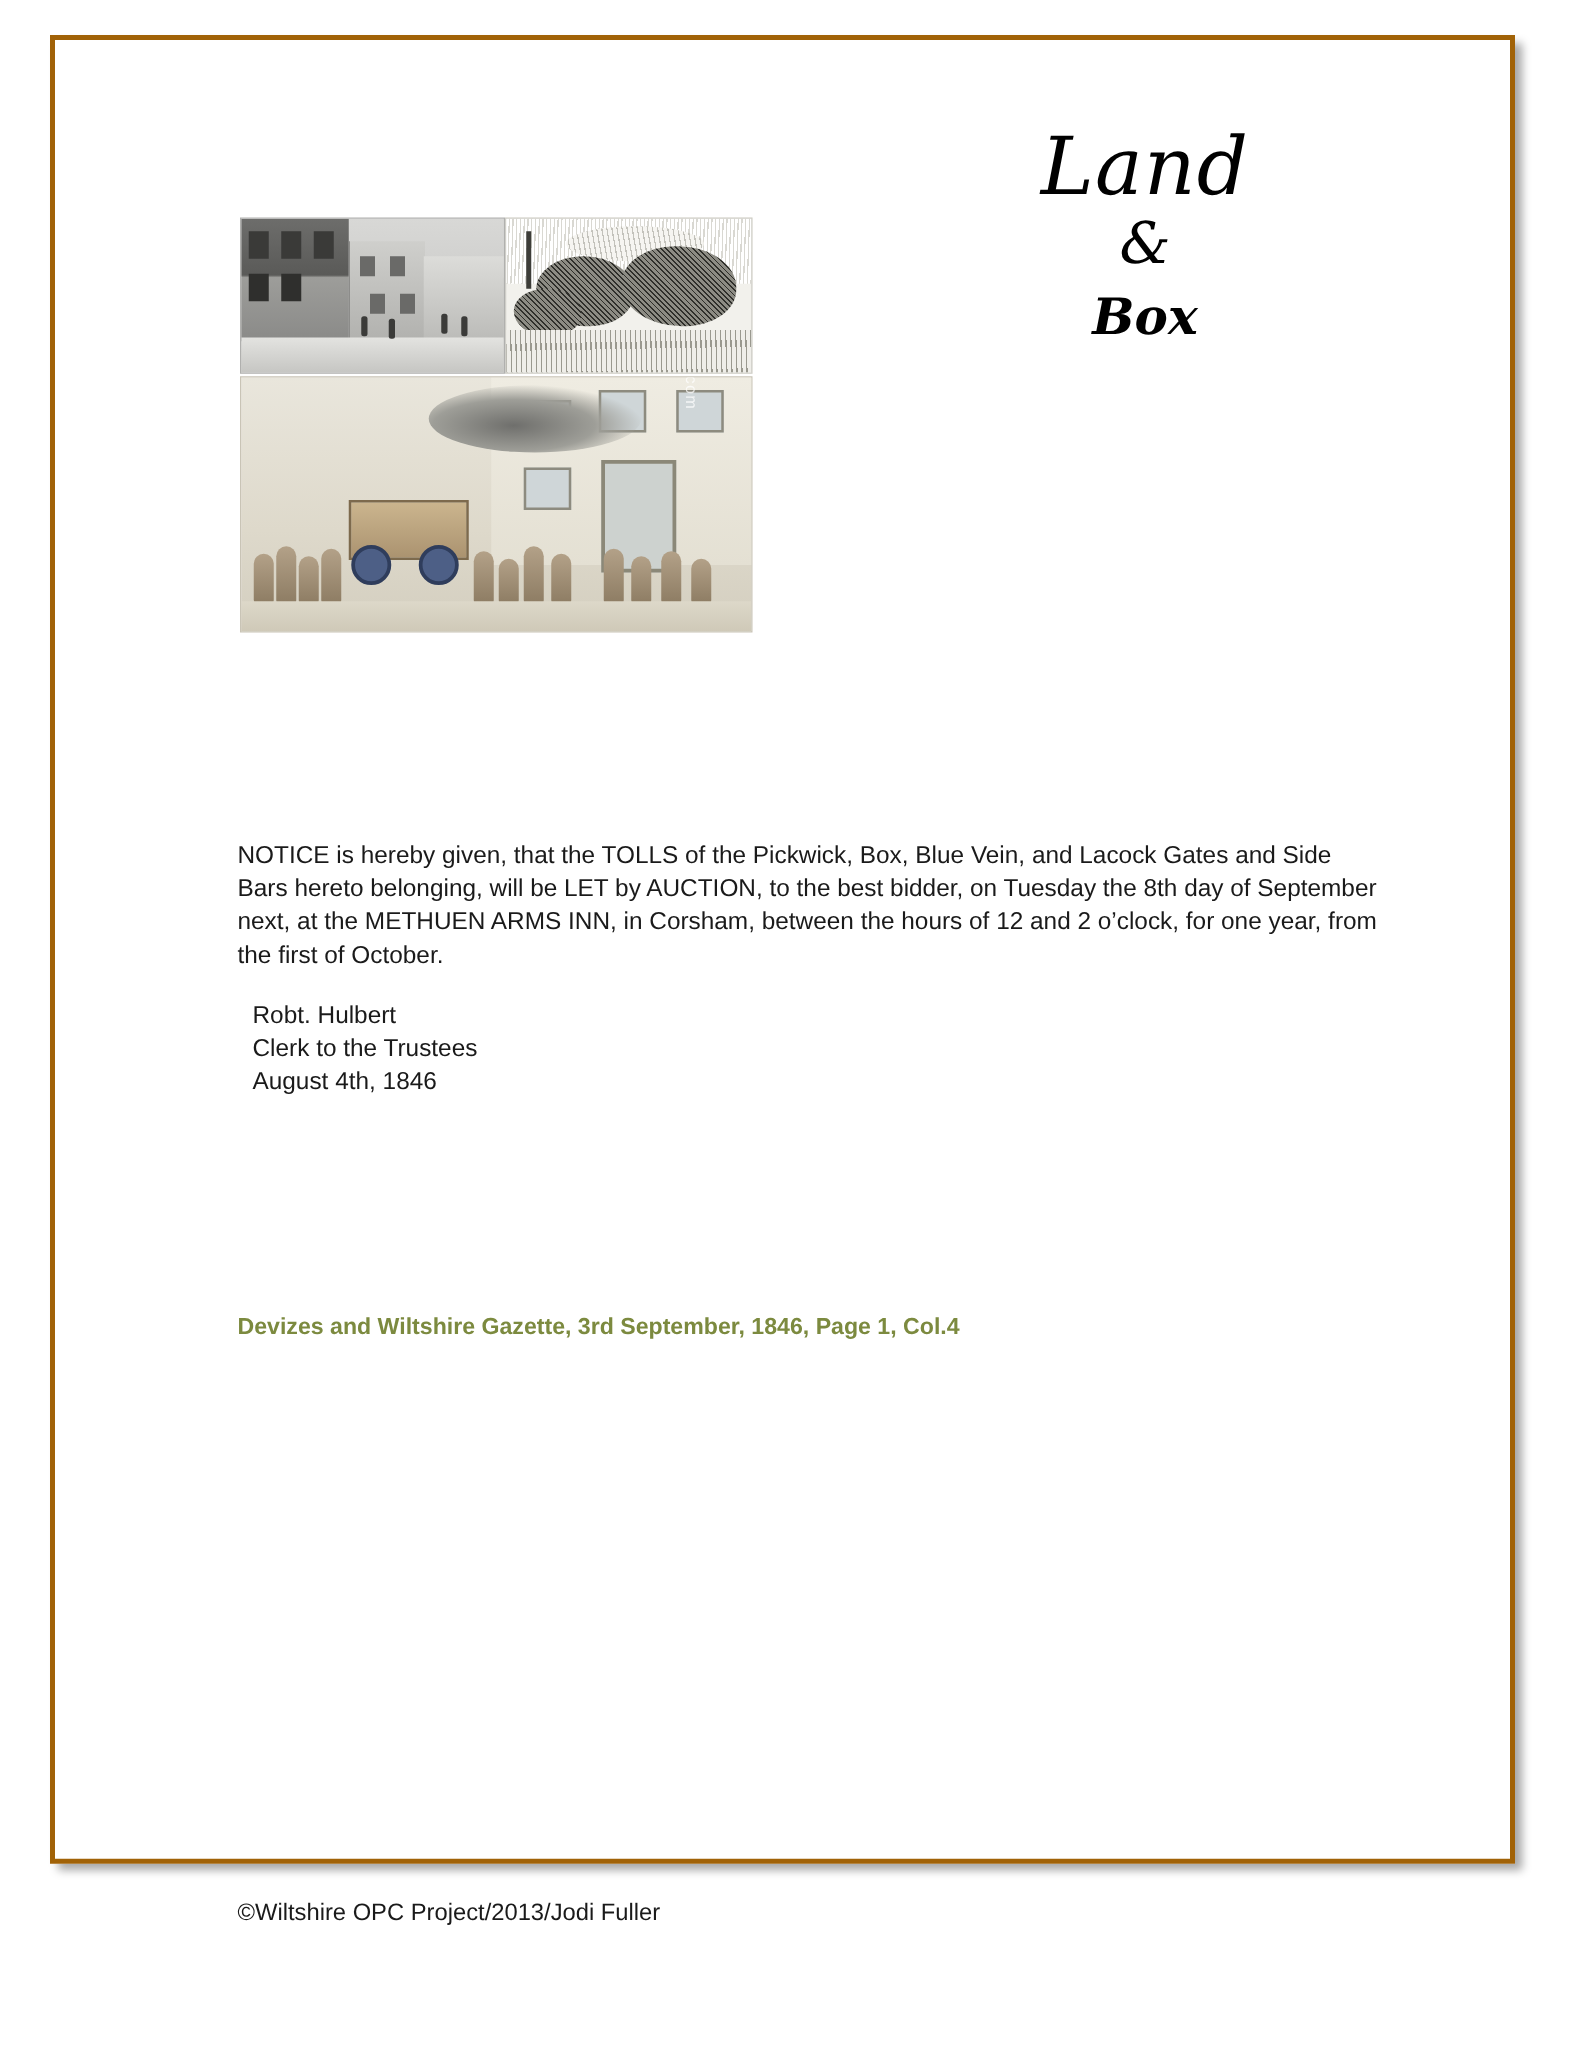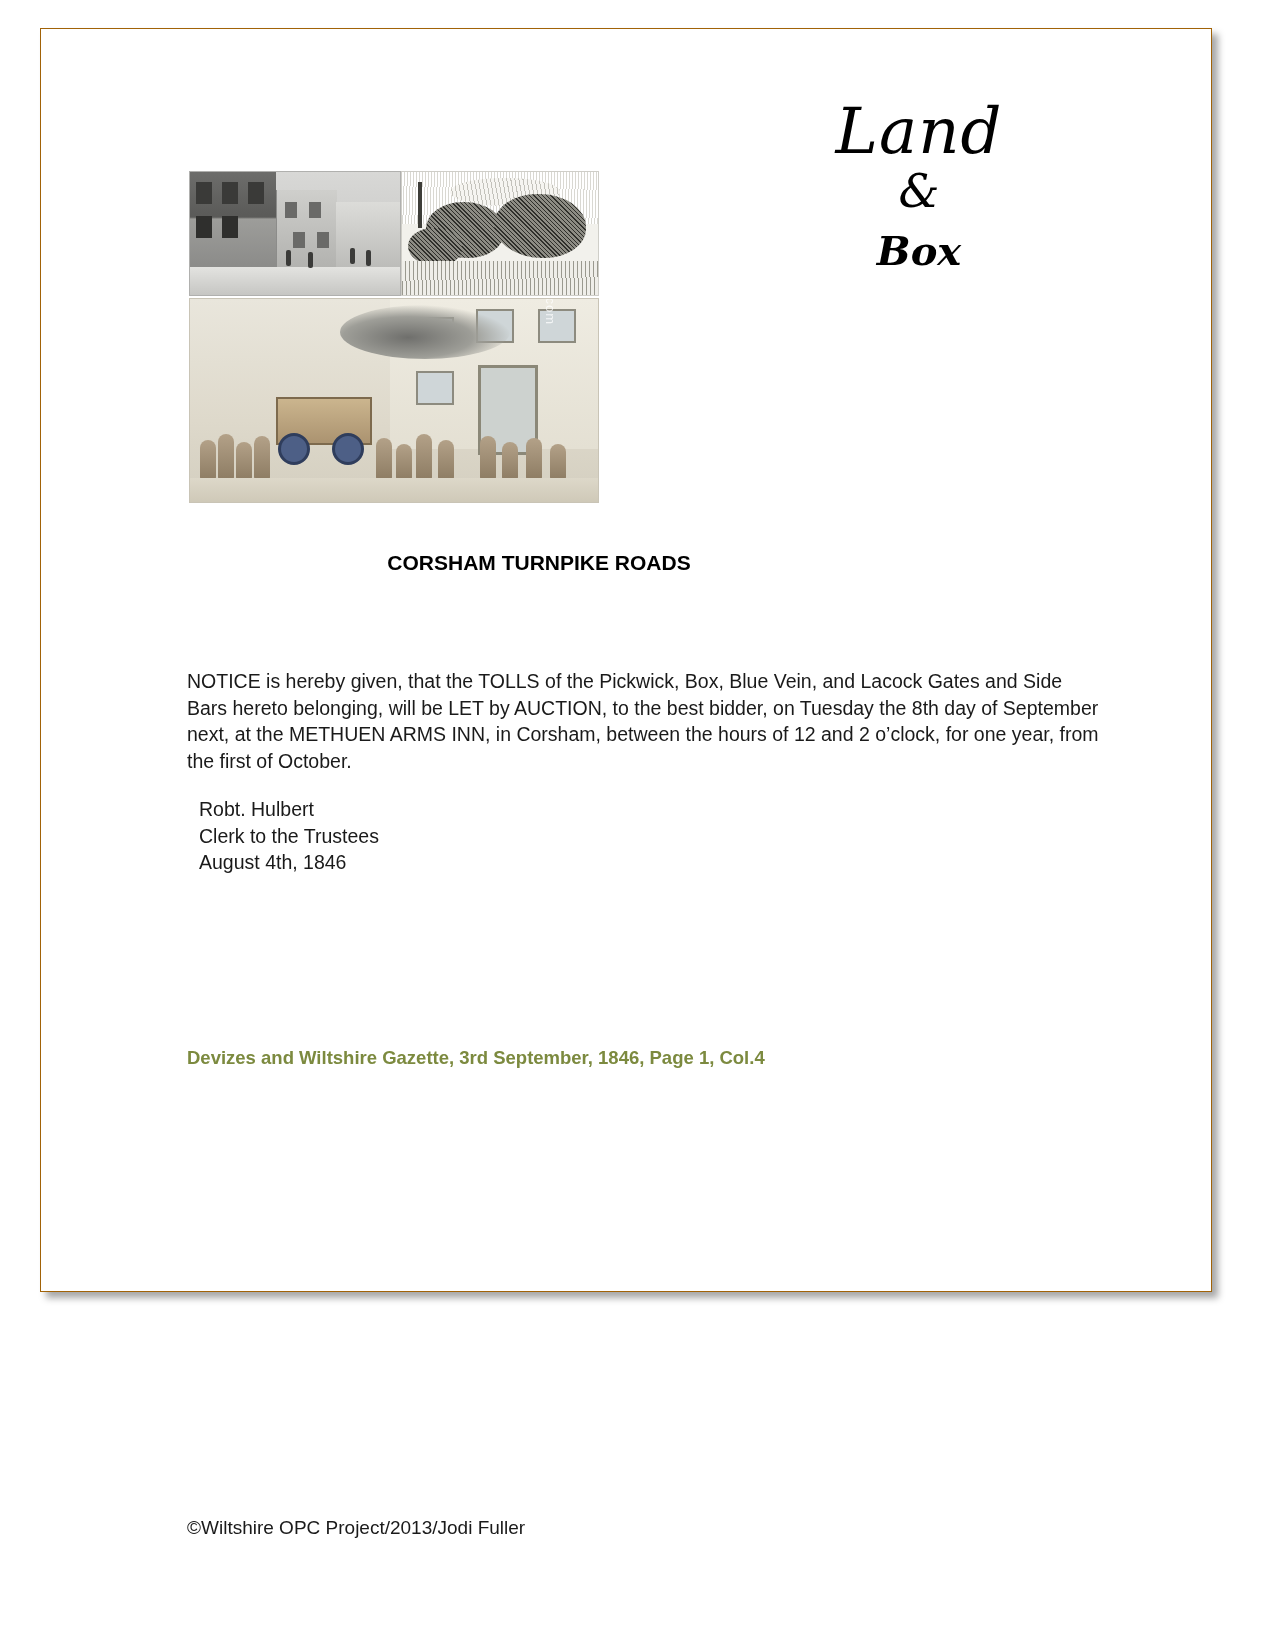--- a/index.html
+++ b/index.html
@@ -12,23 +12,23 @@
     height: 1650px;
     font-family: "Liberation Sans", sans-serif;
     position: relative;
     overflow: hidden;
   }
   .page {
     position: absolute;
     left: 40px;
     top: 28px;
     width: 1172px;
-    height: 1264px;
+    height: 1463px;
     background: #ffffff;
-    border: 1px solid #a16207;
+    border: 4px solid #a16207;
     box-sizing: border-box;
     box-shadow: 6px 6px 7px rgba(0,0,0,0.35);
   }
   .inner {
     position: absolute;
     left: 0; top: 0; right: 0; bottom: 0;
   }
 
   
   .masthead {
@@ -325,21 +325,20 @@
           <div class="person" style="left:312px; height:38px;"></div>
           <div class="person" style="left:336px; height:42px;"></div>
           <div class="person" style="left:360px; height:36px;"></div>
         </div>
         <div class="base"></div>
         <div class="watermark">Archive.com</div>
       </div>
     </div>
 
     <div class="doc-title">
-      <div>CORSHAM TURNPIKE ROADS</div>
     </div>
 
     <div class="body-text">
       <p>NOTICE is hereby given, that the TOLLS of the Pickwick, Box, Blue Vein, and Lacock Gates and Side Bars hereto belonging, will be LET by AUCTION,  to the best bidder, on Tuesday the 8th day of September next, at the METHUEN ARMS INN, in Corsham, between the hours of 12 and 2 o’clock, for one year, from the first of October.</p>
       <div class="sign-block">
         <div>Robt. Hulbert</div>
         <div>Clerk to the Trustees</div>
         <div>August 4th, 1846</div>
       </div>
     </div>

